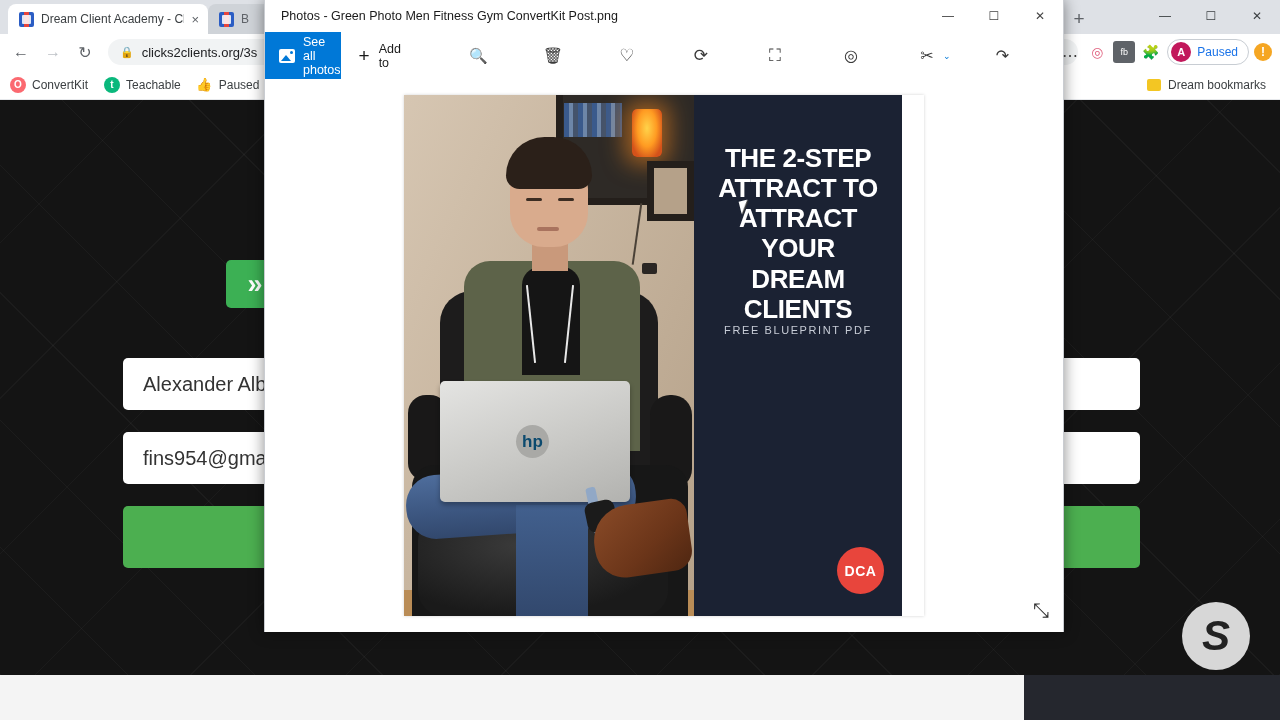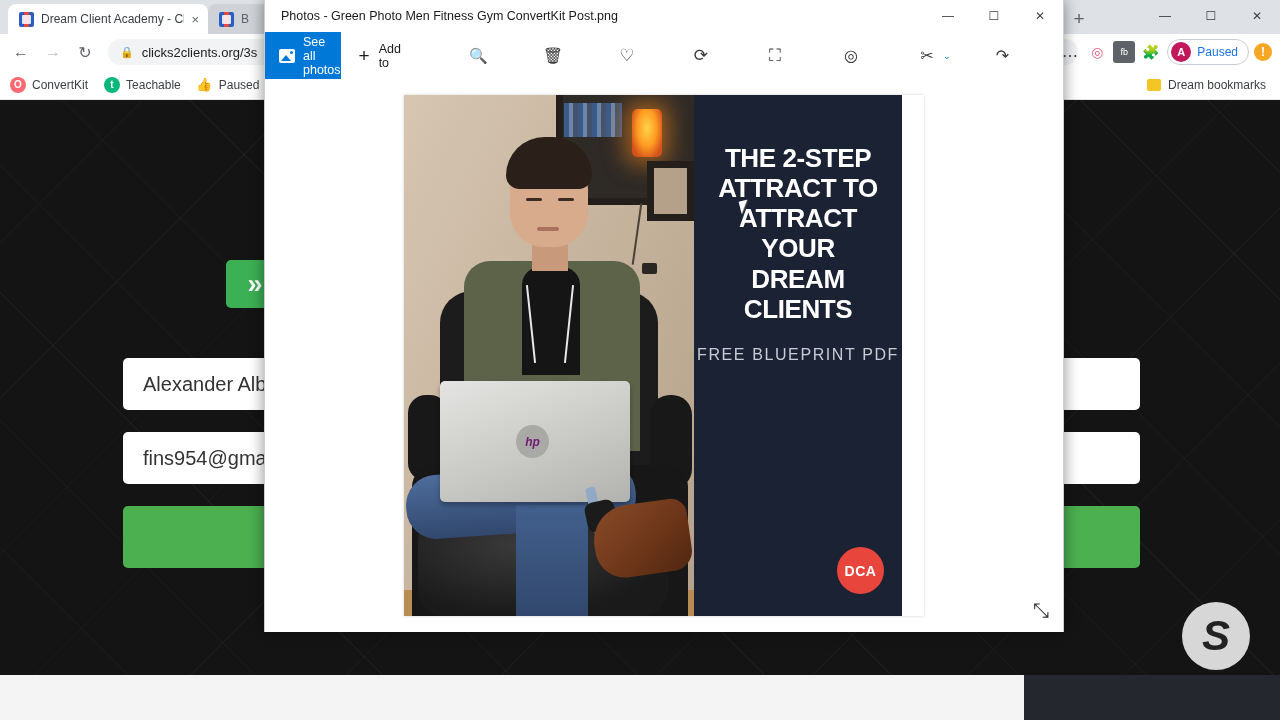--- a/index.html
+++ b/index.html
@@ -213,40 +213,40 @@
   .neck{position:absolute;left:128px;top:146px;width:36px;height:30px;background:#c9997b;}
   .jacket{position:absolute;left:60px;top:166px;width:176px;height:190px;border-radius:26px 26px 0 0;
     background:#5d6349;}
   .shirt{position:absolute;left:118px;top:172px;width:58px;height:108px;border-radius:18px 18px 0 0;background:#151515;}
   .cordL{position:absolute;left:126px;top:190px;width:2px;height:78px;background:#e8e8e8;transform:rotate(-6deg);}
   .cordR{position:absolute;left:164px;top:190px;width:2px;height:78px;background:#e8e8e8;transform:rotate(6deg);}
   .laptop{position:absolute;left:36px;top:286px;width:190px;height:121px;border-radius:5px;
     background:linear-gradient(160deg,#e4e4e2 0%, #c9c9c6 55%, #b2b2af 100%);box-shadow:0 3px 5px rgba(0,0,0,.3);}
   .hp{position:absolute;left:112px;top:330px;width:33px;height:33px;border-radius:50%;
     background:#a9a9a6;display:flex;align-items:center;justify-content:center;
-    color:#701a75;font-size:12px;font-style:italic;font-weight:bold;}
+    color:#0c4a6e;font-size:17px;font-weight:bold;}
   .jeans{position:absolute;left:2px;top:374px;width:230px;height:64px;border-radius:30px;
     background:linear-gradient(180deg,#4e6d9c 0%, #3c5680 60%, #32486d 100%);transform:rotate(-4deg);}
   .jeans2{position:absolute;left:112px;top:410px;width:72px;height:111px;
     background:linear-gradient(180deg,#42608e 0%, #32486d 100%);}
   .cuff{position:absolute;left:186px;top:392px;width:10px;height:48px;background:#91a8c6;transform:rotate(-12deg);border-radius:3px;}
   .shoe{position:absolute;left:190px;top:408px;width:96px;height:72px;border-radius:36px 16px 20px 30px;
     background:linear-gradient(140deg,#8a4b28 0%, #6b3519 60%, #4e2611 100%);transform:rotate(-8deg);}
   .sock{position:absolute;left:182px;top:406px;width:30px;height:30px;border-radius:8px;background:#1b1b1b;transform:rotate(-12deg);}
   .floor{position:absolute;left:0;bottom:0;width:290px;height:26px;background:#b98c56;}
 
   
   .photo-right{width:208px;height:100%;background:#1b2233;position:relative;
     display:flex;flex-direction:column;align-items:center;padding-top:48px;}
   .promo-head{
     color:#fff; font-weight:bold; font-size:26px; line-height:1.16;
     text-align:center; letter-spacing:-.4px; width:215px;
   }
   .promo-sub{
-    color:#c7ccd6; font-size:16px; letter-spacing:1.6px; margin-top:22px; text-align:center;
+    color:#c7ccd6; font-size:11px; letter-spacing:1.6px; text-align:center;
   }
   .dca{
     position:absolute; right:18px; bottom:22px; width:47px;height:47px;border-radius:50%;
     background:#e8453c; color:#fff; display:flex;align-items:center;justify-content:center;
     font-size:14px; font-weight:bold; letter-spacing:.5px;
   }
   .expand-btn{position:absolute; right:14px; bottom:10px; font-size:20px; color:#2b2b2b;
     transform:rotate(0deg);}
   .cursor{position:absolute; left:740px; top:200px; width:0;height:0;
     border-left:9px solid #fff; border-bottom:13px solid transparent; border-right:4px solid transparent;

